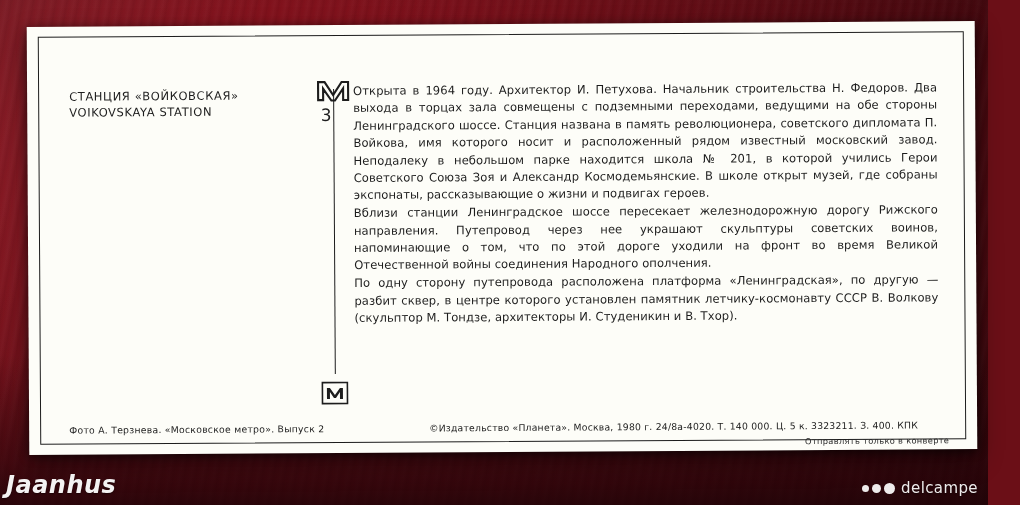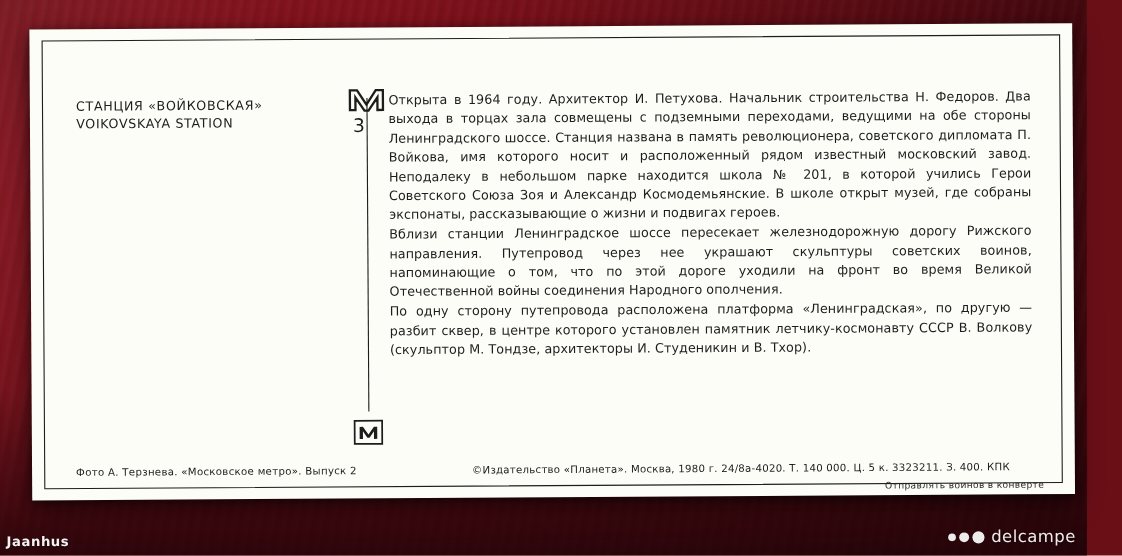--- a/index.html
+++ b/index.html
@@ -166,25 +166,26 @@
     white-space: nowrap;
   }
 
   
   .wm-left {
     position: absolute;
     left: 6px;
     bottom: 6px;
     color: #ffffff;
     font-family: "DejaVu Sans", sans-serif;
-    font-size: 12px;
+    font-size: 24px;
     font-weight: bold;
     letter-spacing: 0.5px;
     text-shadow: 0 1px 2px rgba(0,0,0,0.5);
     opacity: 0.95;
+    font-style: italic;
   }
   .wm-right {
     position: absolute;
     right: 10px;
     bottom: 8px;
     display: flex;
     align-items: center;
     gap: 6px;
     opacity: 0.92;
   }
@@ -244,21 +245,21 @@
 
       <div class="metro-emblem">
         <svg viewBox="0 0 28 24" width="28" height="24" aria-hidden="true">
           <rect x="1.5" y="1.5" width="25" height="21" fill="none" stroke="#1d1d1d" stroke-width="1.6"></rect>
           <path d="M6 18 L6 7 L9 7 L14 14 L19 7 L22 7 L22 18 L19 18 L19 11 L15 17 L13 17 L9 11 L9 18 Z" fill="#1d1d1d"></path>
         </svg>
       </div>
 
       <div class="footer-left">Фото А. Терзнева. «Московское метро». Выпуск 2</div>
       <div class="footer-right">©Издательство «Планета». Москва, 1980 г. 24/8а-4020. Т. 140 000. Ц. 5 к. 3323211. З. 400. КПК</div>
-      <div class="footer-note">Отправлять воинов в конверте</div>
+      <div class="footer-note">Отправлять только в конверте</div>
     </div>
   </div>
 
   <div class="wm-left">Jaanhus</div>
   <div class="wm-right">
     <span class="dots">
         <i></i>
         <i class="d2"></i>
         <i class="d3"></i>
       </span>

